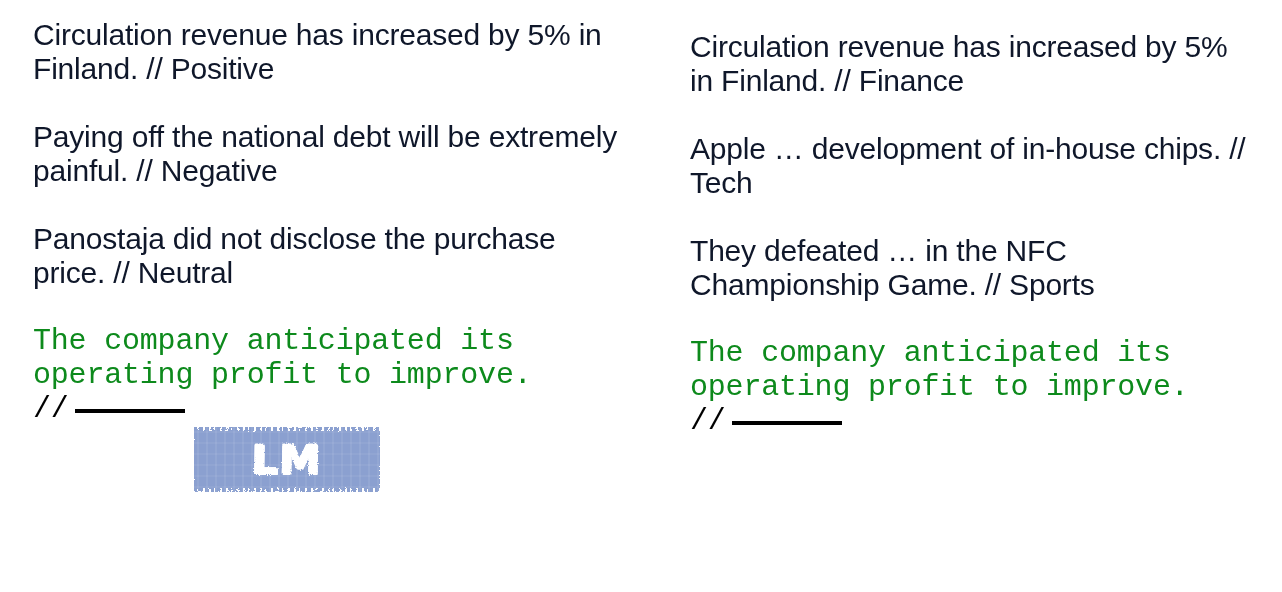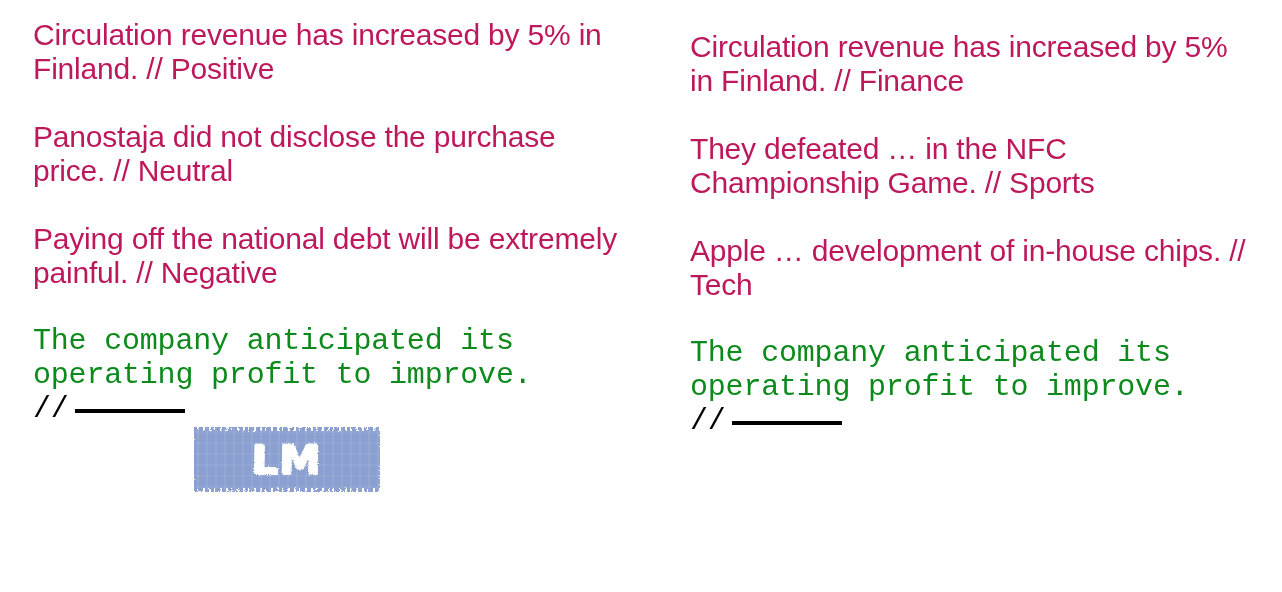--- a/index.html
+++ b/index.html
@@ -33,21 +33,21 @@
   .examples {
     position: absolute;
     top: 18px;
     left: 0;
     right: 0;
   }
 
   .example {
     font-size: 30px;
     line-height: 34px;
-    color: #be185d;
+    color: #0f172a;
     letter-spacing: -0.2px;
     margin: 0 0 34px 0;
     white-space: pre-line;
   }
 
   .example.query {
     color: #0d8a1c;
     margin-bottom: 0;
     font-family: Liberation Mono, monospace;
   }
@@ -140,39 +140,39 @@
   </defs>
 </svg>
 
 <div id="canvas">
 
   <div class="column" id="column-left">
     <div class="examples">
 
       <p class="example">Circulation revenue has increased by 5% in Finland. // Positive</p>
 
+      <p class="example">Paying off the national debt will be extremely painful. // Negative</p>
+
       <p class="example">Panostaja did not disclose the purchase price. // Neutral</p>
-
-      <p class="example">Paying off the national debt will be extremely painful. // Negative</p>
 
       <p class="example query"><span>The company anticipated its operating profit to improve.</span><span class="query-tail"> <span>//</span><span class="blank-rule"></span></span></p>
     </div>
 
     <div class="lm-box" id="lm-box-left">
       <span class="lm-label">LM</span>
     </div>
   </div>
 
   <div class="column" id="column-right">
     <div class="examples">
 
       <p class="example">Circulation revenue has increased by 5% in Finland. // Finance</p>
 
+      <p class="example">Apple … development of in-house chips. // Tech</p>
+
       <p class="example">They defeated … in the NFC Championship Game. // Sports</p>
-
-      <p class="example">Apple … development of in-house chips. // Tech</p>
 
       <p class="example query"><span>The company anticipated its operating profit to improve.</span><span class="query-tail"> <span>//</span><span class="blank-rule"></span></span></p>
     </div>
 
   </div>
 
 </div>
 
 </body></html>

